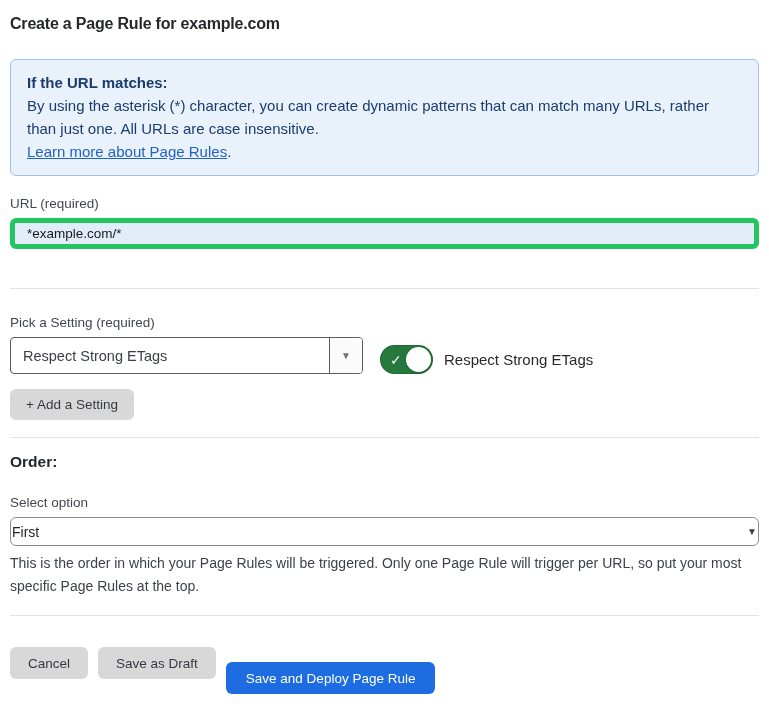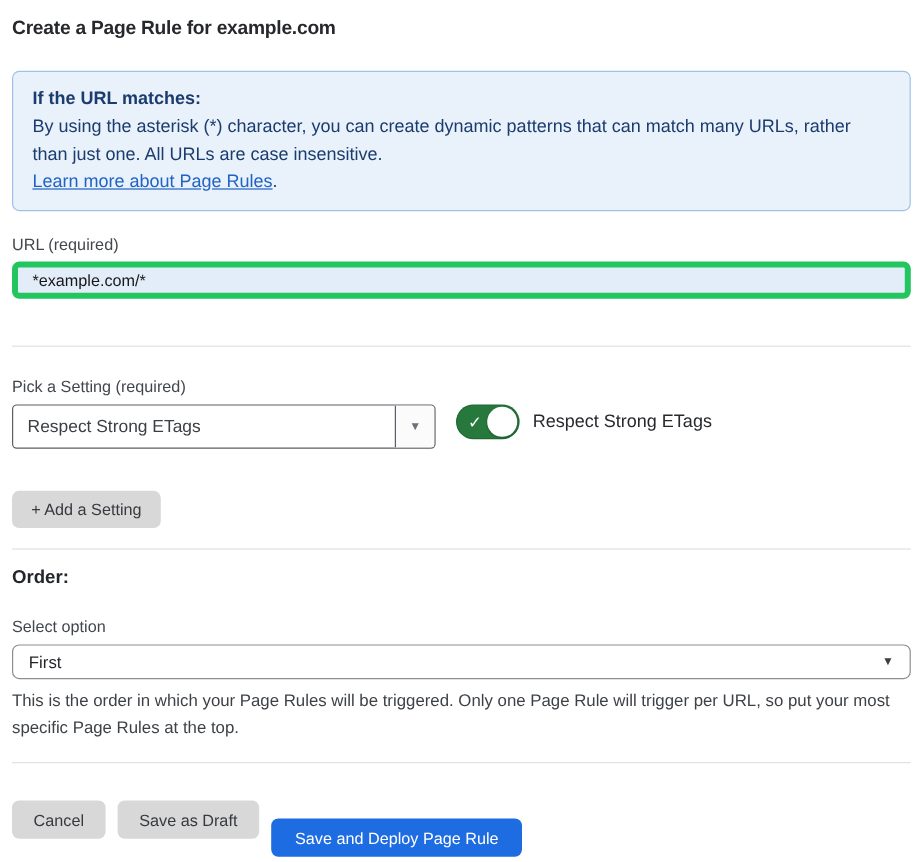--- a/index.html
+++ b/index.html
@@ -57,21 +57,21 @@
   .divider.d3{margin-top:17px;}
 
   .section-heading{
     font-size:15.5px;font-weight:700;color:#23272c;
     margin:14px 0 0 0;line-height:21px;
   }
   .section-heading.order{margin-top:13px;}
   .field-label.pick{margin-top:25px;}
   .field-label.select-option{margin-top:22px;}
 
-  .setting-row{display:flex;align-items:flex-start;margin-top:6px;}
+  .setting-row{display:flex;align-items:flex-end;margin-top:6px;}
 
   .setting-select{
     width:353px;height:37px;background:#ffffff;
     border:1px solid #5a5e64;border-radius:4px;
     display:flex;align-items:stretch;cursor:pointer;overflow:hidden;
   }
   .setting-select .select-value{
     flex:1;display:flex;align-items:center;
     padding:0 12px;font-size:14.5px;color:#3b3e43;
   }
@@ -97,28 +97,28 @@
     box-shadow:0 1px 2px rgba(0,0,0,0.25);
   }
   .toggle-label{font-size:15px;color:#27292e;margin-left:11px;}
 
   .btn{
     display:inline-flex;align-items:center;justify-content:center;
     height:32px;border:none;border-radius:6px;
     font-family:inherit;font-size:13.5px;cursor:pointer;
     padding:0 18px;background:var(--secondary-button);color:#36393e;
   }
-  .btn.add-setting{margin-top:35px;height:31px;padding:0 16px;}
+  .btn.add-setting{margin-top:15px;height:31px;padding:0 16px;}
   .btn.primary{background:var(--primary-button);color:#ffffff;padding:0 20px;margin-top:30px;}
 
   .order-select{
     width:100%;height:29px;background:#ffffff;
     border:1px solid #8a8e93;border-radius:6px;
     display:flex;align-items:center;justify-content:space-between;
-    padding:0 13px;margin-top:6px;cursor:pointer;
+    padding:0 1px;margin-top:6px;cursor:pointer;
   }
   .order-select .select-value{font-size:14px;color:#232529;}
   .order-select .select-arrow{color:#3c3f44;font-size:10px;}
 
   .help-text{
     font-size:14px;line-height:23px;color:#3e4247;margin:6px 0 0 0;
   }
 
   .footer-buttons{display:flex;align-items:center;gap:10px;margin-top:16px;}
 </style>

